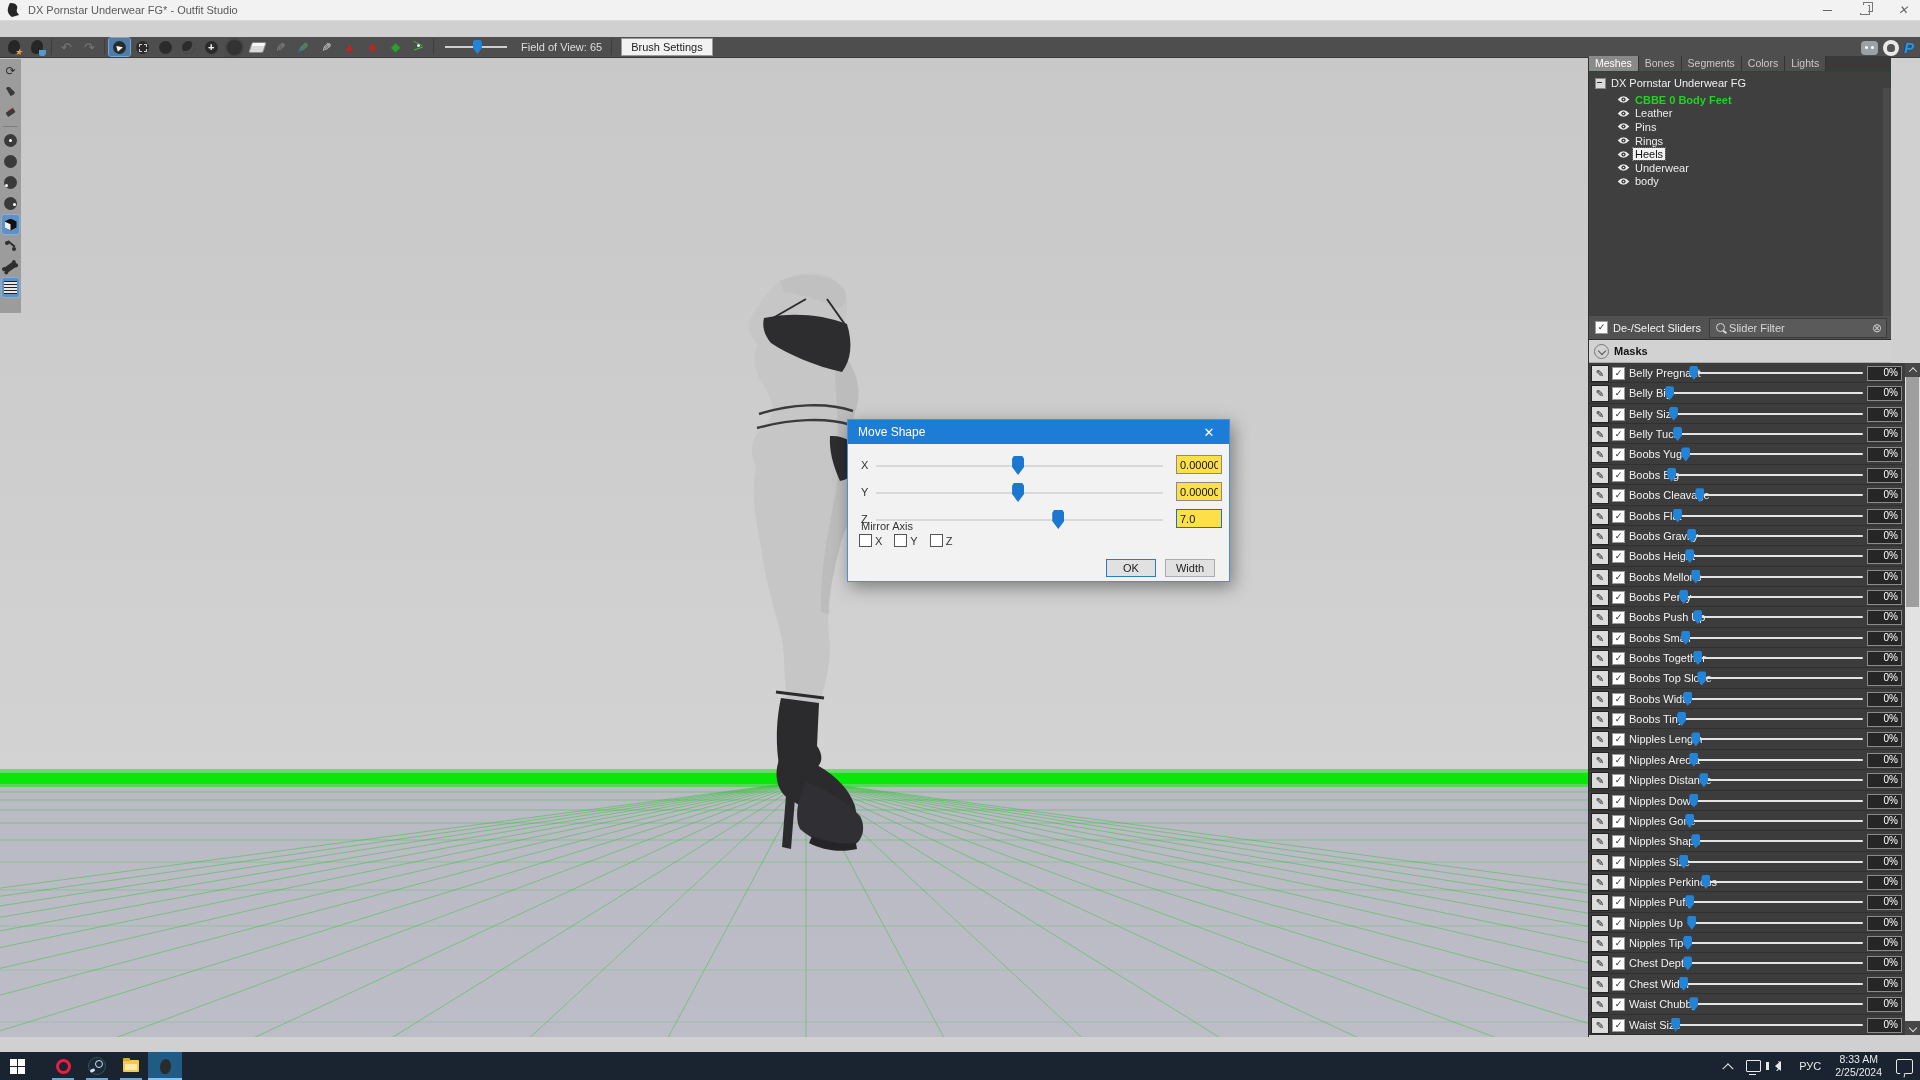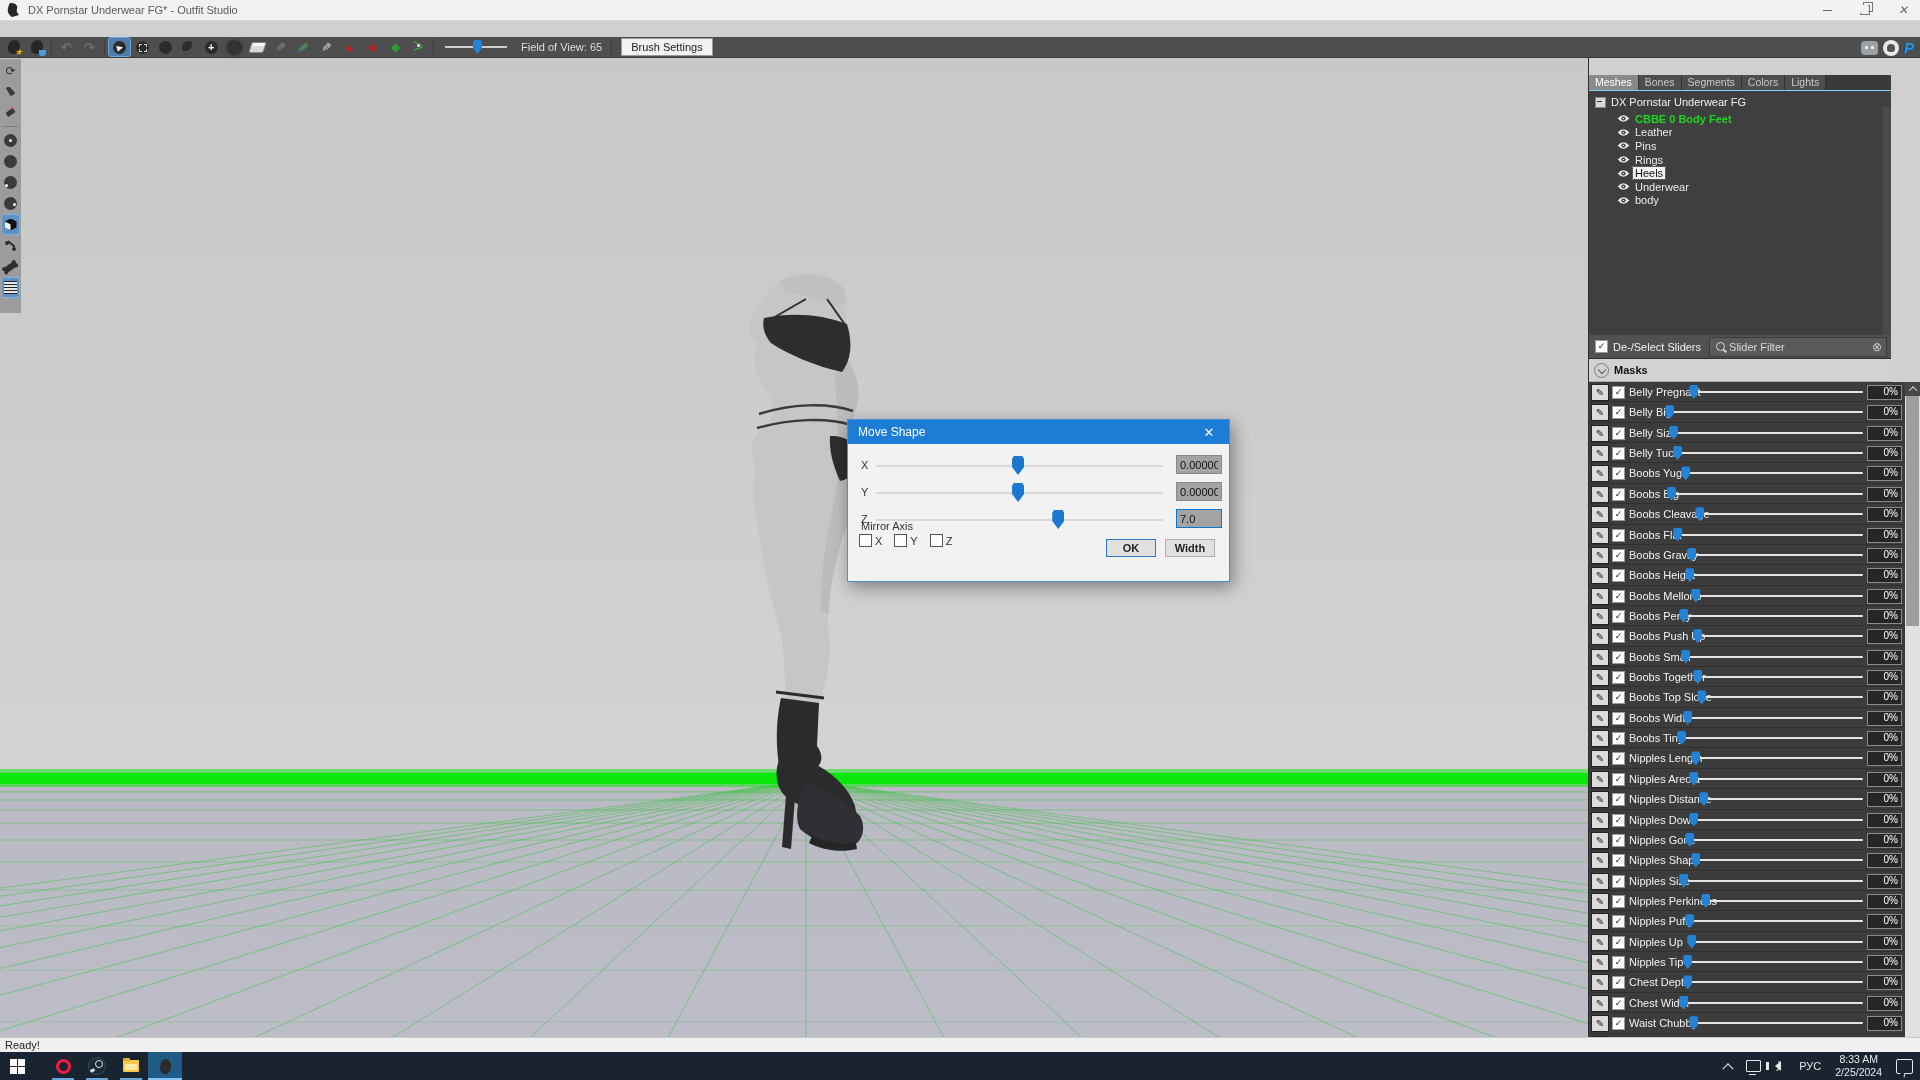--- a/index.html
+++ b/index.html
@@ -84,32 +84,32 @@
 
   
   .dialog{left:847px;top:419px;width:381px;height:161px;background:#f2f2f2;border:1px solid #4a90d9;box-shadow:3px 5px 16px rgba(0,0,0,.4);}
   .dlg-title{height:24px;background:#1c7cd6;color:#fff;display:flex;align-items:center;padding:0 10px;font-size:12px;}
   .dlg-close{margin-left:auto;color:#fff;font-size:13px;width:20px;text-align:center;}
   .dlg-row{position:relative;height:27px;}
   .dlg-label{position:absolute;left:13px;top:7px;color:#333;}
   .dlg-track{position:absolute;left:28px;top:0;width:287px;height:27px;}
   .dlg-track .line{position:absolute;left:0;right:0;top:13px;height:2px;background:#d9d9d9;}
   .dlg-thumb{position:absolute;top:4px;width:12px;height:19px;background:#1b77d0;clip-path:polygon(15% 0,85% 0,100% 14%,100% 58%,50% 100%,0 58%,0 14%);}
-  .dlg-val{position:absolute;left:328px;top:3px;width:38px;height:15px;background:#a3a3a3;border:1px solid #8a8a8a;font-size:11px;padding:1px 3px;color:#111;}
+  .dlg-val{position:absolute;left:328px;top:3px;width:38px;height:15px;background:#fde047;border:1px solid #8a8a8a;font-size:11px;padding:1px 3px;color:#111;}
   .dlg-val.focused{border:1px solid #0b76d0;}
   .mirror-label{position:absolute;left:13px;top:100px;color:#333;}
   .mirror-row{position:absolute;left:11px;top:114px;display:flex;gap:12px;align-items:center;}
   .mcb{display:flex;align-items:center;gap:3px;color:#333;}
   .mcb .box{width:11px;height:11px;background:#fff;border:1px solid #555;}
-  .dlg-buttons{position:absolute;right:14px;bottom:24px;display:flex;gap:9px;font-weight:bold;}
+  .dlg-buttons{position:absolute;right:14px;bottom:4px;display:flex;gap:9px;}
   .btn{background:#e1e1e1;border:1px solid #adadad;padding:2px 0;width:48px;text-align:center;color:#222;}
   .btn.default{border-color:#2a7bc5;}
 
   
-  .rpanel{left:1589px;top:75px;width:302px;height:979px;background:#7dd3fc;}
+  .rpanel{left:1589px;top:56px;width:302px;height:979px;background:#14532d;}
   .tabs{position:absolute;left:0;top:0;height:15px;display:flex;background:#3a3a3a;width:100%;}
   .tab{padding:1px 6px;font-size:10.5px;color:#c9c9c9;background:#4e4e4e;border-right:1px solid #333;}
   .tab.active{background:#8a8a8a;color:#fff;}
   .tree{position:absolute;left:0;top:16px;width:100%;height:244px;background:#3f3f3f;border-bottom:2px solid #2c2c2c;}
   .tree-root{position:absolute;left:6px;top:5px;display:flex;align-items:center;gap:5px;color:#f0f0f0;}
   .expander{width:9px;height:9px;background:#d9d9d9;border:1px solid #888;position:relative;}
   .expander:before{content:"";position:absolute;left:1px;top:3px;width:5px;height:1px;background:#333;}
   .tree-items{position:absolute;left:28px;top:21px;}
   .tree-item{display:flex;align-items:center;gap:3px;height:13.6px;color:#ececec;}
   .tree-item .lbl{padding:0 2px;}
@@ -869,23 +869,20 @@
       <span class="varrow up">
           <i></i>
         </span>
       <span class="vthumb"></span>
       <span class="varrow down">
           <i></i>
         </span>
     </div>
   </div>
 
-  <div class="abs statusbar">
-    <span>Ready!</span>
-  </div>
 
   <div class="abs taskbar">
     <span class="tk-btn">
         <span class="win-logo">
           <i></i>
           <i></i>
           <i></i>
           <i></i>
         </span>
       </span>

